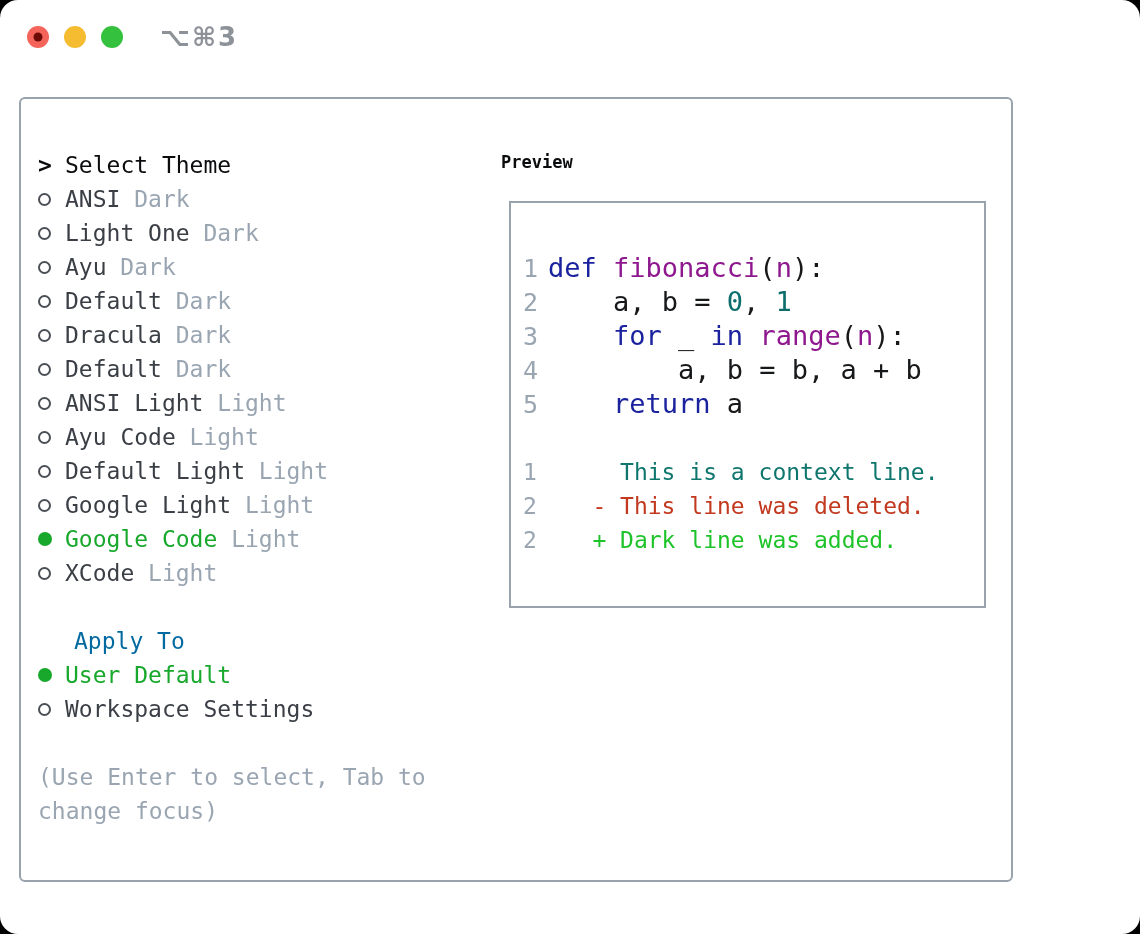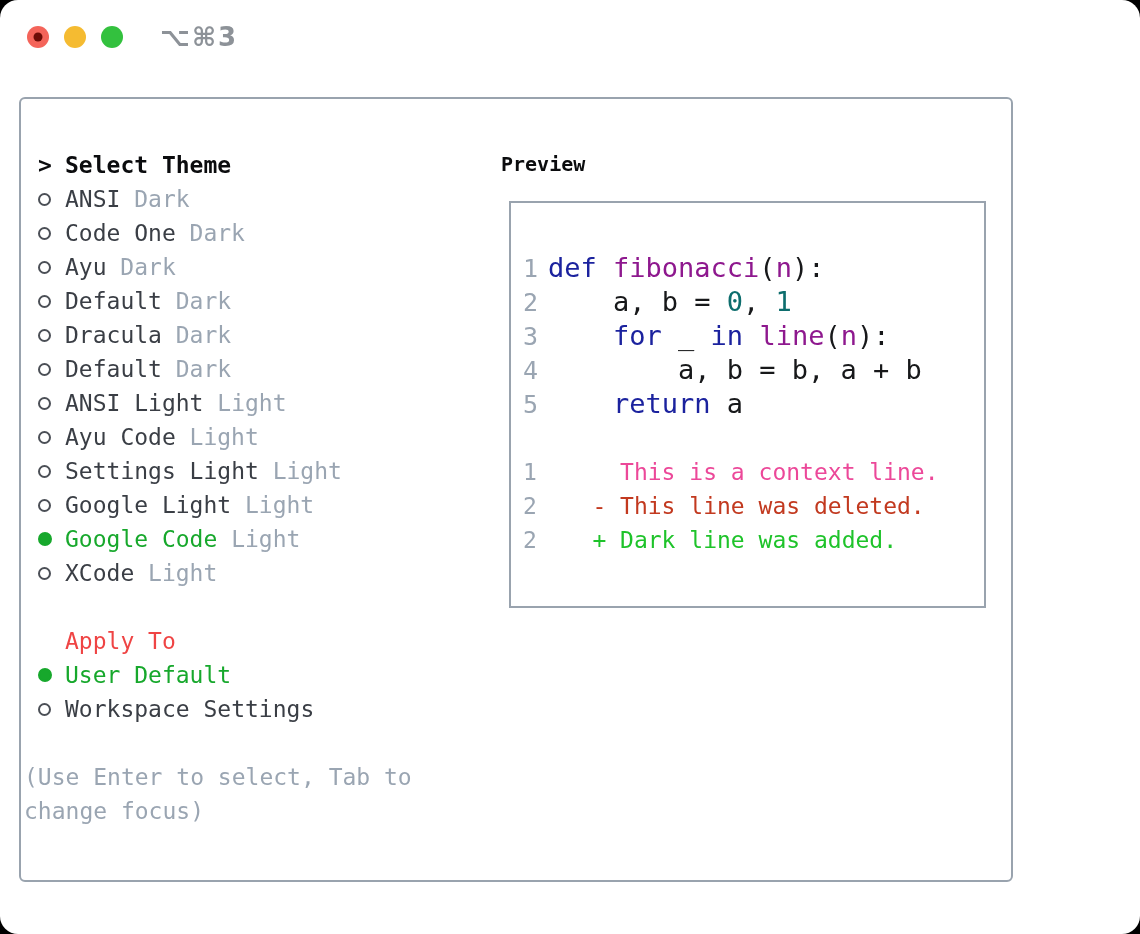--- a/index.html
+++ b/index.html
@@ -29,46 +29,46 @@
     position:absolute; left:19px; top:97px; width:994px; height:785px;
     border:2px solid #99a3ae; border-radius:6px; background:#fff;
   }
   
   .select-list { position:absolute; left:38px; top:148px; }
   .row { display:flex; align-items:center; height:34px; font-size:23px; }
   .mk-cell { width:14px; flex:none; margin-right:13px; display:flex; align-items:center; }
   .prompt { width:14px; flex:none; margin-right:13px; font-weight:bold; color:#0b0c0e; }
   .mk { width:13px; height:13px; border-radius:50%; border:2px solid #4b4f56; }
   .mk.sel { border-color:#17a82c; background:#17a82c; width:14px; height:14px; }
-  .hdr { font-weight:bold; color:#0b0c0e; }
+  .hdr { font-weight:normal; color:#0b0c0e; }
   .item-label { color:#3a3e45; white-space:pre; }
   .item-label.green { color:#17a82c; }
   .variant { color:#9aa5b2; margin-left:13.8px; white-space:pre;text-align:center; }
   .apply-block { position:absolute; left:38px; top:624px; }
-  .apply-hdr { color:#ef4444; margin-left:27px; }
+  .apply-hdr { color:#0369a1; margin-left:36px; }
   .help {
-    position:absolute; left:24px; top:760px; width:440px;
+    position:absolute; left:38px; top:760px; width:440px;
     font-size:23px; line-height:34px; color:#9aa5b2;
   }
   
-  .preview-label { position:absolute; left:501px; top:152px; font-size:20px; font-weight:bold; color:#0b0c0e;text-align:center; }
+  .preview-label { position:absolute; left:501px; top:152px; font-size:17px; font-weight:bold; color:#0b0c0e;text-align:center; }
   .preview-box {
     position:absolute; left:509px; top:201px; width:477px; height:407px;
     border:2px solid #99a3ae; background:#fff;text-decoration:underline;
   }
   .pre-content { position:absolute; left:12px; top:48px; }
   .cline { height:34px; line-height:34px; font-size:27px; white-space:pre; color:#17181a; }
   .cline .ln { display:inline-block; width:25px; color:#9aa5b2; font-size:25px; }
   .kw  { color:#1b229e; }
   .fn  { color:#8e188e; }
   .num { color:#0d6d6d; }
   .spacer { height:34px; }
   .dline { height:34px; line-height:34px; font-size:23px; white-space:pre; }
   .dline .ln { display:inline-block; width:14px; color:#9aa5b2; }
-  .dtext.context { color:#ec4899; }
+  .dtext.context { color:#0f766e; }
   .dtext.deleted { color:#c2391f; }
   .dtext.added   { color:#1ec32a; }
 </style>
 </head>
 <body>
 
 <div class="window">
 
   <div class="titlebar">
     <div class="lights">
@@ -91,21 +91,21 @@
           <span class="mk-cell">
             <span class="mk"></span>
           </span>
           <span class="item-label">ANSI</span>
           <span class="variant">Dark</span>
         </div>
         <div class="row">
           <span class="mk-cell">
             <span class="mk"></span>
           </span>
-          <span class="item-label">Code One</span>
+          <span class="item-label">Light One</span>
           <span class="variant">Dark</span>
         </div>
         <div class="row">
           <span class="mk-cell">
             <span class="mk"></span>
           </span>
           <span class="item-label">Ayu</span>
           <span class="variant">Dark</span>
         </div>
         <div class="row">
@@ -140,21 +140,21 @@
           <span class="mk-cell">
             <span class="mk"></span>
           </span>
           <span class="item-label">Ayu Code</span>
           <span class="variant">Light</span>
         </div>
         <div class="row">
           <span class="mk-cell">
             <span class="mk"></span>
           </span>
-          <span class="item-label">Settings Light</span>
+          <span class="item-label">Default Light</span>
           <span class="variant">Light</span>
         </div>
         <div class="row">
           <span class="mk-cell">
             <span class="mk"></span>
           </span>
           <span class="item-label">Google Light</span>
           <span class="variant">Light</span>
         </div>
         <div class="row">
@@ -196,21 +196,21 @@
 
   <div class="help">(Use Enter to select, Tab to change focus)</div>
 
   <div class="preview-label">Preview</div>
 
   <div class="preview-box">
     <div class="pre-content">
       <div id="code-lines">
           <div class="cline"><span class="ln">1</span><span class="kw">def</span><span> </span><span class="fn">fibonacci</span><span>(</span><span class="fn">n</span><span>):</span></div>
           <div class="cline"><span class="ln">2</span><span>    a, b = </span><span class="num">0</span><span>, </span><span class="num">1</span></div>
-          <div class="cline"><span class="ln">3</span><span>    </span><span class="kw">for</span><span> _ </span><span class="kw">in</span><span> </span><span class="fn">line</span><span>(</span><span class="fn">n</span><span>):</span></div>
+          <div class="cline"><span class="ln">3</span><span>    </span><span class="kw">for</span><span> _ </span><span class="kw">in</span><span> </span><span class="fn">range</span><span>(</span><span class="fn">n</span><span>):</span></div>
           <div class="cline"><span class="ln">4</span><span>        a, b = b, a + b</span></div>
           <div class="cline"><span class="ln">5</span><span>    </span><span class="kw">return</span><span> a</span></div>
         </div>
       <div class="spacer"></div>
       <div id="diff-lines">
           <div class="dline"><span class="ln">1</span><span class="dtext context">      This is a context line.</span></div>
           <div class="dline"><span class="ln">2</span><span class="dtext deleted">    - This line was deleted.</span></div>
           <div class="dline"><span class="ln">2</span><span class="dtext added">    + Dark line was added.</span></div>
         </div>
     </div>

